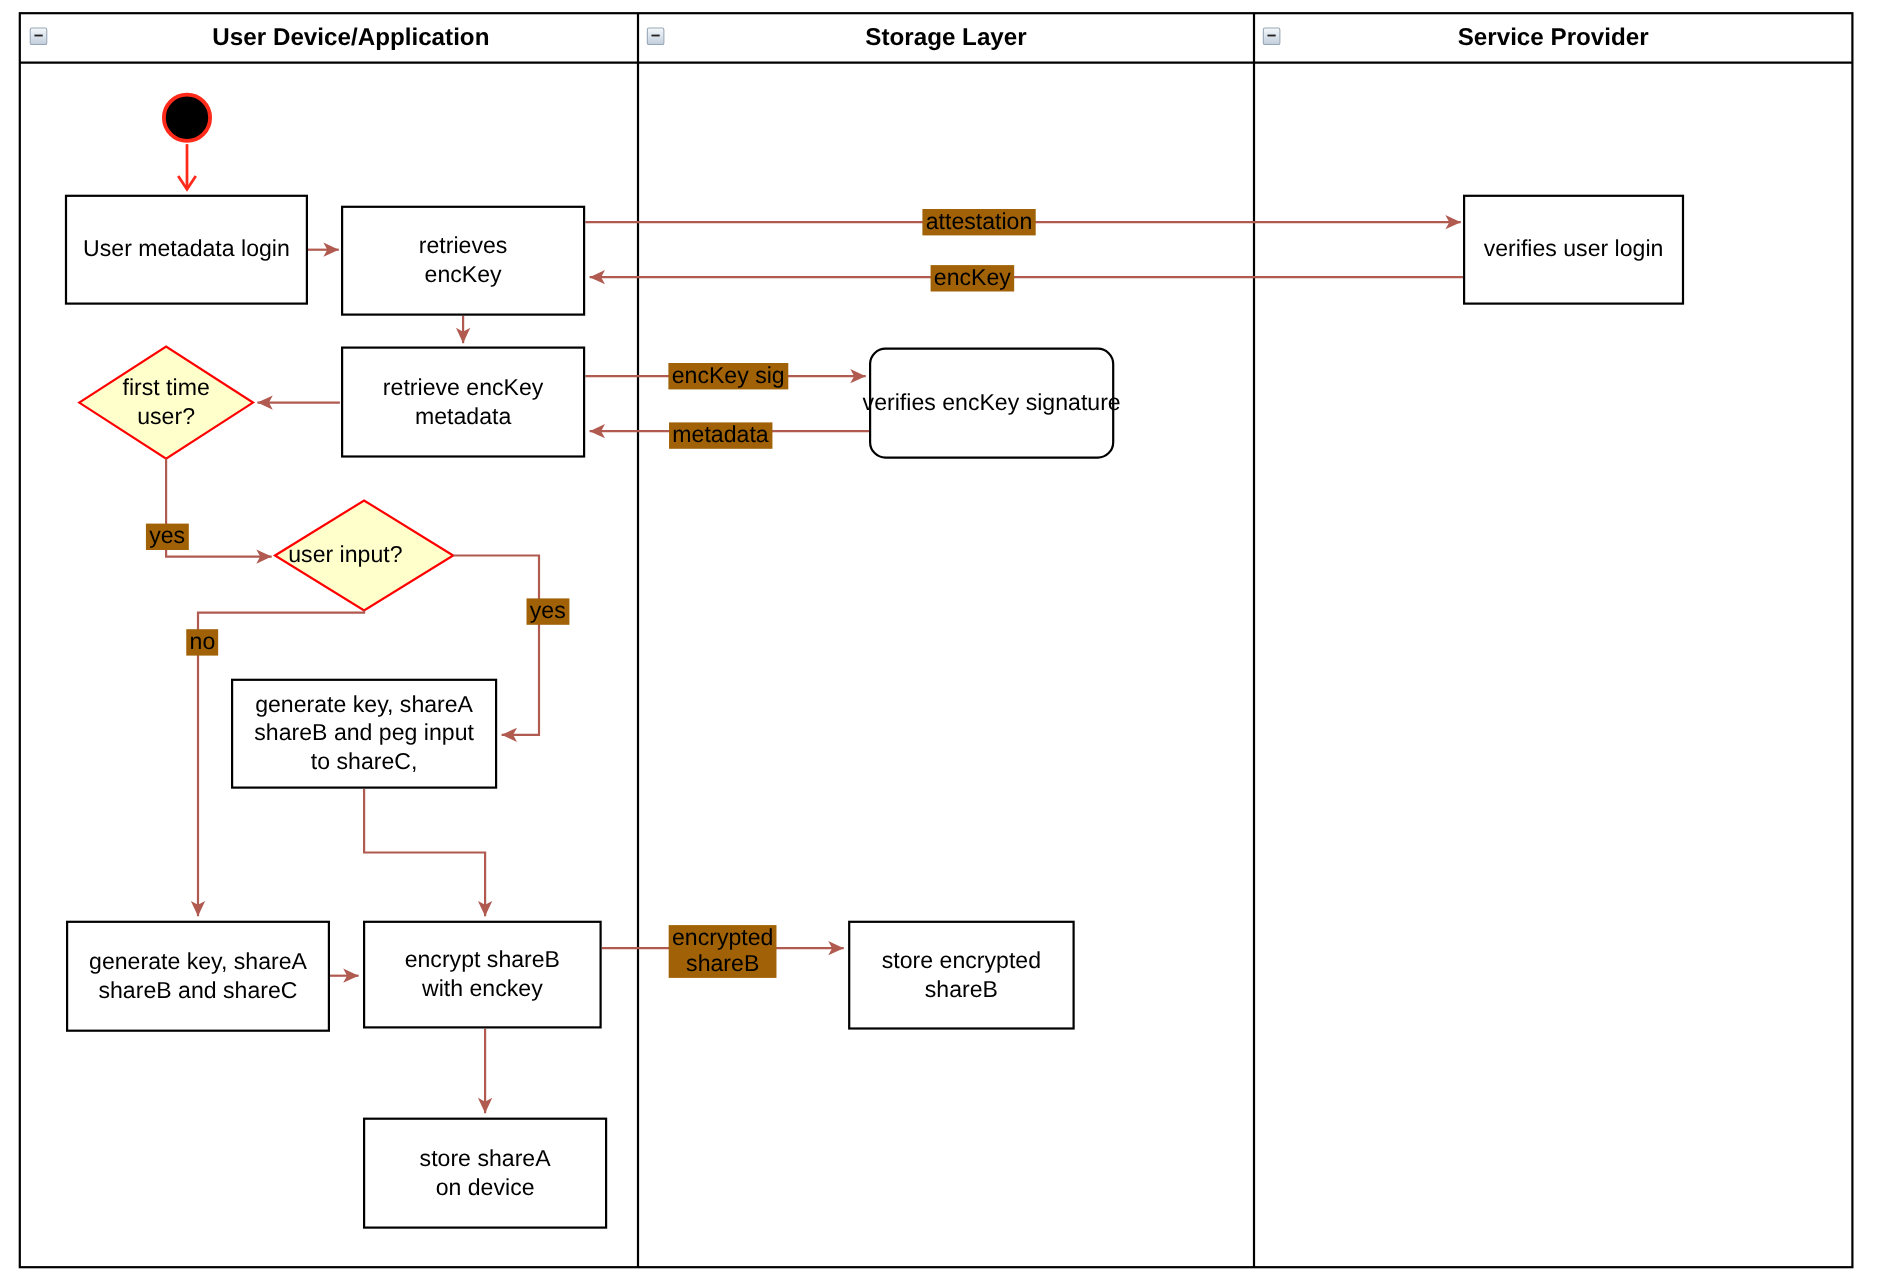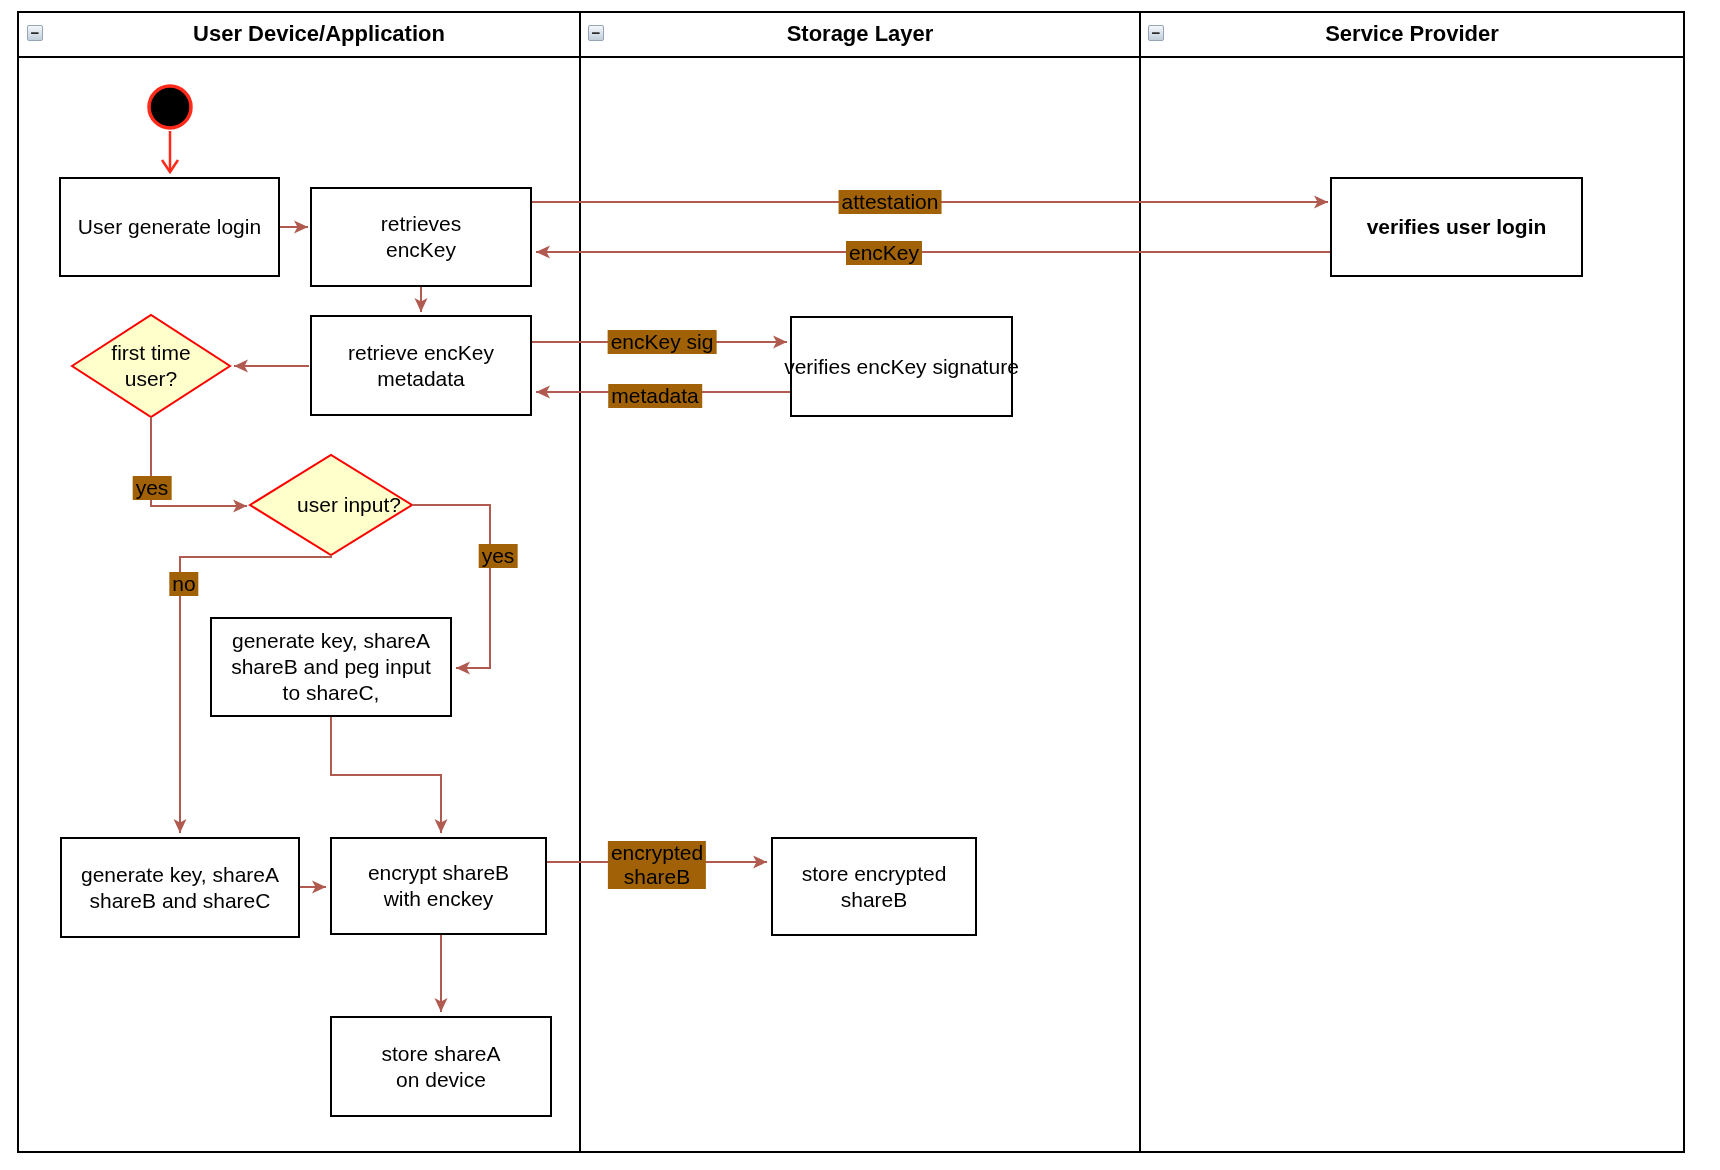--- a/index.html
+++ b/index.html
@@ -43,21 +43,21 @@
   .node{
     position:absolute;
     box-sizing:border-box;
     border:2px solid #000;
     background:#fff;
     display:flex;align-items:center;justify-content:center;
     text-align:center;
     font-size:21px;line-height:26px;
     white-space:pre-line;
   }
-  .node.overflow{white-space:nowrap;overflow:visible;}
+  .node.overflow{white-space:nowrap;overflow:visible;border-radius:15px;}
   .diamond-label{
     position:absolute;
     display:flex;align-items:center;justify-content:center;
     text-align:center;
     font-size:21px;line-height:26px;
     white-space:pre-line;
     pointer-events:none;
   }
   .edge-label{
     position:absolute;
@@ -118,42 +118,42 @@
   <div class="collapse-btn" style="left:27px;top:25px;">
     <span>−</span>
   </div>
   <div class="collapse-btn" style="left:588px;top:25px;">
     <span>−</span>
   </div>
   <div class="collapse-btn" style="left:1148px;top:25px;">
     <span>−</span>
   </div>
 
-  <div class="node" style="left:59px;top:177px;width:221px;height:100px;">User generate login</div>
+  <div class="node" style="left:59px;top:177px;width:221px;height:100px;">User metadata login</div>
   <div class="node" style="left:310px;top:187px;width:222px;height:100px;">retrieves
 encKey</div>
   <div class="node" style="left:310px;top:315px;width:222px;height:101px;">retrieve encKey
 metadata</div>
-  <div class="node" style="left:1330px;top:177px;width:253px;height:100px;font-weight:bold;">verifies user login</div>
+  <div class="node" style="left:1330px;top:177px;width:201px;height:100px;">verifies user login</div>
   <div class="node overflow" style="left:790px;top:316px;width:223px;height:101px;">verifies encKey signature</div>
   <div class="node" style="left:210px;top:617px;width:242px;height:100px;">generate key, shareA
 shareB and peg input
 to shareC,</div>
   <div class="node" style="left:60px;top:837px;width:240px;height:101px;">generate key, shareA
 shareB and shareC</div>
   <div class="node" style="left:330px;top:837px;width:217px;height:98px;">encrypt shareB
 with enckey</div>
   <div class="node" style="left:771px;top:837px;width:206px;height:99px;">store encrypted
 shareB</div>
   <div class="node" style="left:330px;top:1016px;width:222px;height:101px;">store shareA
 on device</div>
 
   <div class="diamond-label" style="left:71px;top:316px;width:160px;height:100px;">first time
 user?</div>
-  <div class="diamond-label" style="left:269px;top:455px;width:160px;height:100px;text-align:right;">user input?</div>
+  <div class="diamond-label" style="left:234px;top:455px;width:160px;height:100px;text-align:right;">user input?</div>
 
   <div class="edge-label" style="left:890px;top:202px;">attestation</div>
   <div class="edge-label" style="left:884px;top:253px;">encKey</div>
   <div class="edge-label" style="left:662px;top:342px;">encKey sig</div>
   <div class="edge-label" style="left:655px;top:396px;">metadata</div>
   <div class="edge-label" style="left:152px;top:488px;">yes</div>
   <div class="edge-label" style="left:184px;top:584px;">no</div>
   <div class="edge-label" style="left:498px;top:556px;">yes</div>
   <div class="edge-label" style="left:657px;top:865px;">encrypted
 shareB</div>

